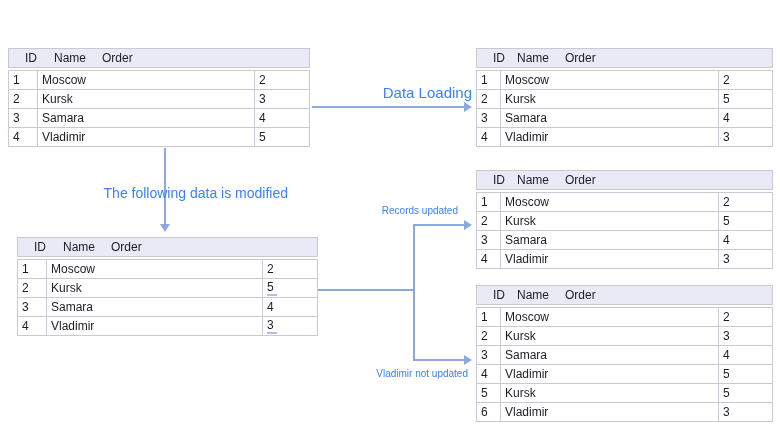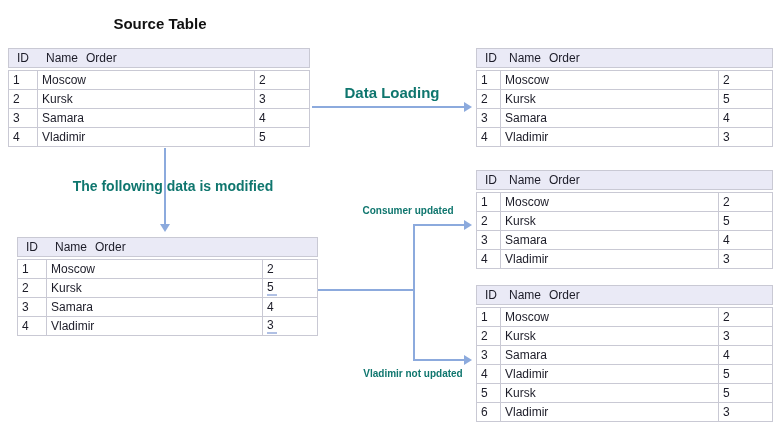--- a/index.html
+++ b/index.html
@@ -6,33 +6,33 @@
   html,body { background:#fff; }
   .stage {
     position:relative; width:780px; height:425px; background:#ffffff;
     font-family:"Liberation Sans", sans-serif; color:#1c1c28; overflow:hidden;
   }
   .title {
     position:absolute; font-size:15px; font-weight:bold; color:#111;
     text-align:center; white-space:nowrap;
   }
   .flow-label {
-    position:absolute; font-weight:bold; color:#0f766e; white-space:nowrap; text-align:center;
+    position:absolute; font-weight:normal; color:#3b82f6; white-space:nowrap; text-align:right;
   }
   .lbl-large { font-size:15px; }
   .lbl-med   { font-size:14px; }
   .lbl-small { font-size:10px; }
 
   
   .dtable { position:absolute; font-size:12px; }
   .thead {
     display:flex; align-items:center; height:20px;
     background:#eaeaf6; border:1px solid #c9c9d4; margin-bottom:2px;
   }
-  .thead .th { padding-left:8px; }
+  .thead .th { padding-left:16px; }
   .dtable table { width:100%; border-collapse:collapse; table-layout:fixed; }
   .dtable td {
     border:1px solid #c9c9d4; height:19px; padding:0 0 0 4px;
     background:#fff; overflow:hidden; white-space:nowrap;
   }
   .dtable .c0 { width:29px; }
   .dtable .c2 { width:55px; }
   .dtable.narrow-id .c0 { width:24px; }
   .dtable.narrow-id .c2 { width:54px; }
   .u {
@@ -51,21 +51,20 @@
   .head-down {
     position:absolute; width:0; height:0;
     border-top:8px solid #8caadd; border-left:5px solid transparent; border-right:5px solid transparent;
   }
 </style>
 </head>
 <body>
 
 <div class="stage">
 
-  <div class="title" style="left:90px; top:15px; width:140px;">Source Table</div>
   <div class="title" style="left:544px; top:19px; width:152px;margin-top:30px;">Consumer Table</div>
 
   <div class="dtable" style="left:8px; top:48px; width:302px;">
       <div class="thead">
         <div class="th c0">ID</div>
         <div class="th c1">Name</div>
         <div class="th c2">Order</div>
       </div>
       <table>
         <tbody>
@@ -124,21 +123,21 @@
         </tbody>
       </table>
     </div>
 
   <div class="flow-label lbl-large" style="left:312px; top:84px; width:160px;">Data Loading</div>
   <div class="hline" style="left:312px; top:106px; width:153px;"></div>
   <div class="head-right" style="left:464px; top:102px;"></div>
 
   <div class="vline" style="left:164px; top:148px; height:77px;"></div>
   <div class="head-down" style="left:160px; top:224px;"></div>
-  <div class="flow-label lbl-med" style="left:58px; top:178px; width:230px;">The following data is modified</div>
+  <div class="flow-label lbl-med" style="left:58px; top:185px; width:230px;">The following data is modified</div>
 
   <div class="dtable" style="left:17px; top:237px; width:301px;">
       <div class="thead">
         <div class="th c0">ID</div>
         <div class="th c1">Name</div>
         <div class="th c2">Order</div>
       </div>
       <table>
         <tbody>
           <tr>
@@ -165,21 +164,21 @@
       </table>
     </div>
 
   <div class="hline" style="left:318px; top:289px; width:97px;"></div>
   <div class="vline" style="left:413px; top:224px; height:137px;"></div>
   <div class="hline" style="left:413px; top:224px; width:52px;"></div>
   <div class="head-right" style="left:464px; top:220px;"></div>
   <div class="hline" style="left:413px; top:359px; width:52px;"></div>
   <div class="head-right" style="left:464px; top:355px;"></div>
 
-  <div class="flow-label lbl-small" style="left:358px; top:205px; width:100px;">Consumer updated</div>
+  <div class="flow-label lbl-small" style="left:358px; top:205px; width:100px;">Records updated</div>
   <div class="flow-label lbl-small" style="left:358px; top:368px; width:110px;">Vladimir not updated</div>
 
   <div class="dtable narrow-id" style="left:476px; top:170px; width:297px;">
       <div class="thead">
         <div class="th c0">ID</div>
         <div class="th c1">Name</div>
         <div class="th c2">Order</div>
       </div>
       <table>
         <tbody>

